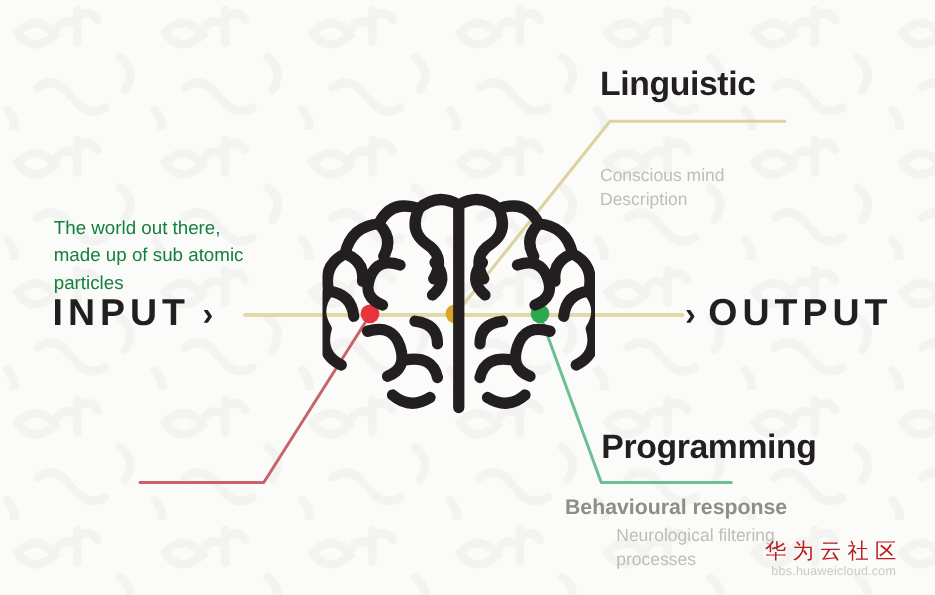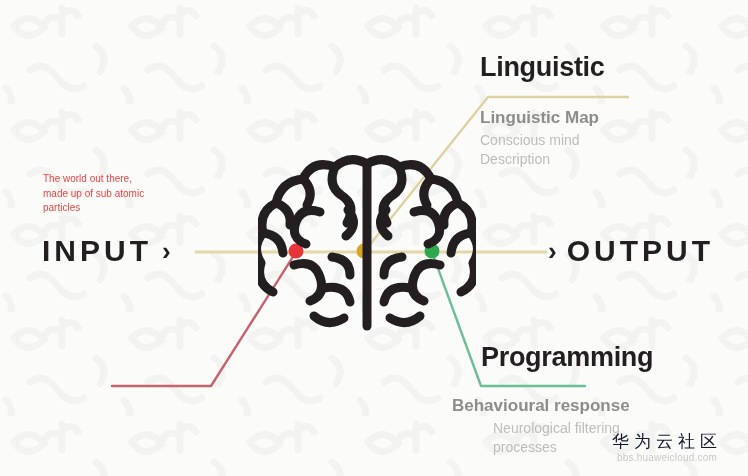--- a/index.html
+++ b/index.html
@@ -65,23 +65,23 @@
     font-weight: bold;
     line-height: 1;
     letter-spacing: 0;
   }
 
   .intro-text {
     position: absolute;
     left: 43px;
     top: 172px;
     width: 190px;
-    font-size: 10px;
+    font-size: 15px;
     line-height: 1.45;
-    color: #ef4444;
+    color: #15803d;
     white-space: pre-line;
   }
 
   .node-title {
     position: absolute;
     font-size: 27px;
     font-weight: bold;
     color: #231f20;
     white-space: nowrap;
     letter-spacing: -0.3px;
@@ -120,21 +120,21 @@
   #watermark {
     position: absolute;
     left: 612px;
     top: 432px;
     text-align: center;
     pointer-events: none;
   }
   #wm-cn {
     font-size: 17px;
     letter-spacing: 5px;
-    color: #0f172a;
+    color: #b91c1c;
     line-height: 1.1;
     font-family: "DejaVu Sans", sans-serif;
   }
   #wm-url {
     font-size: 10px;
     letter-spacing: 0.2px;
     color: #c9c9c7;
     line-height: 1.4;
   }
 </style>
@@ -223,21 +223,20 @@
   <div class="io-label" id="output-label">
     <span class="chev">›</span>
     <span>OUTPUT</span>
   </div>
 
   <div class="intro-text">The world out there,
 made up of sub atomic
 particles</div>
 
   <div class="node-title" id="ling-title">Linguistic</div>
-  <div class="node-sub" id="ling-sub">Linguistic Map</div>
   <div class="node-detail" id="ling-detail">Conscious mind
 Description</div>
 
 
   <div class="node-title" id="prog-title">Programming</div>
   <div class="node-sub" id="prog-sub">Behavioural response</div>
   <div class="node-detail" id="prog-detail">Neurological filtering
 processes</div>
 
   <div id="watermark">

